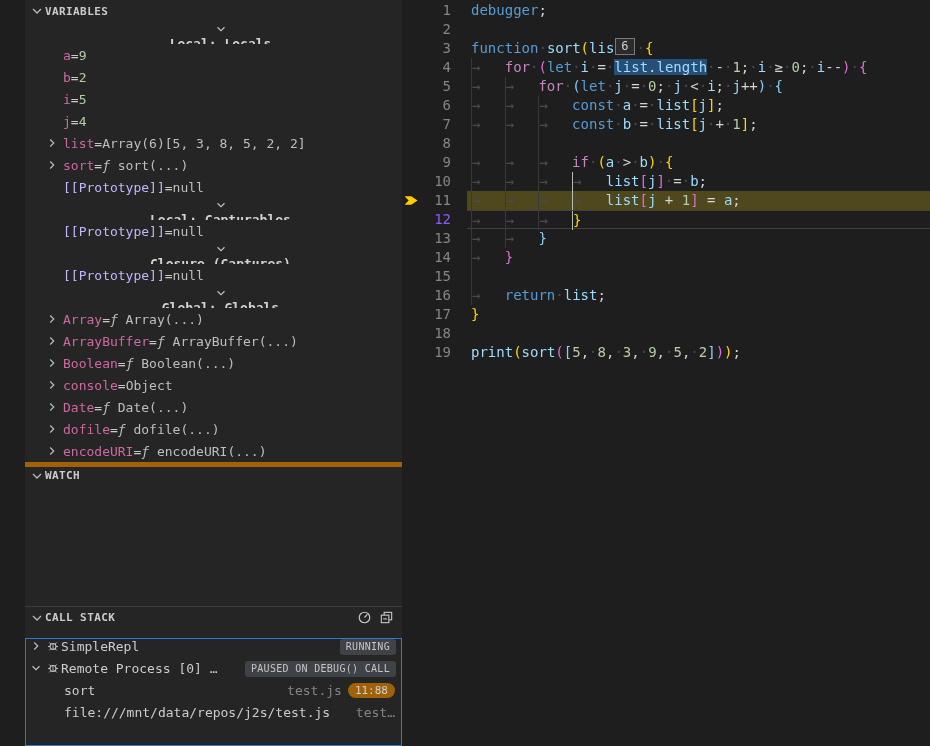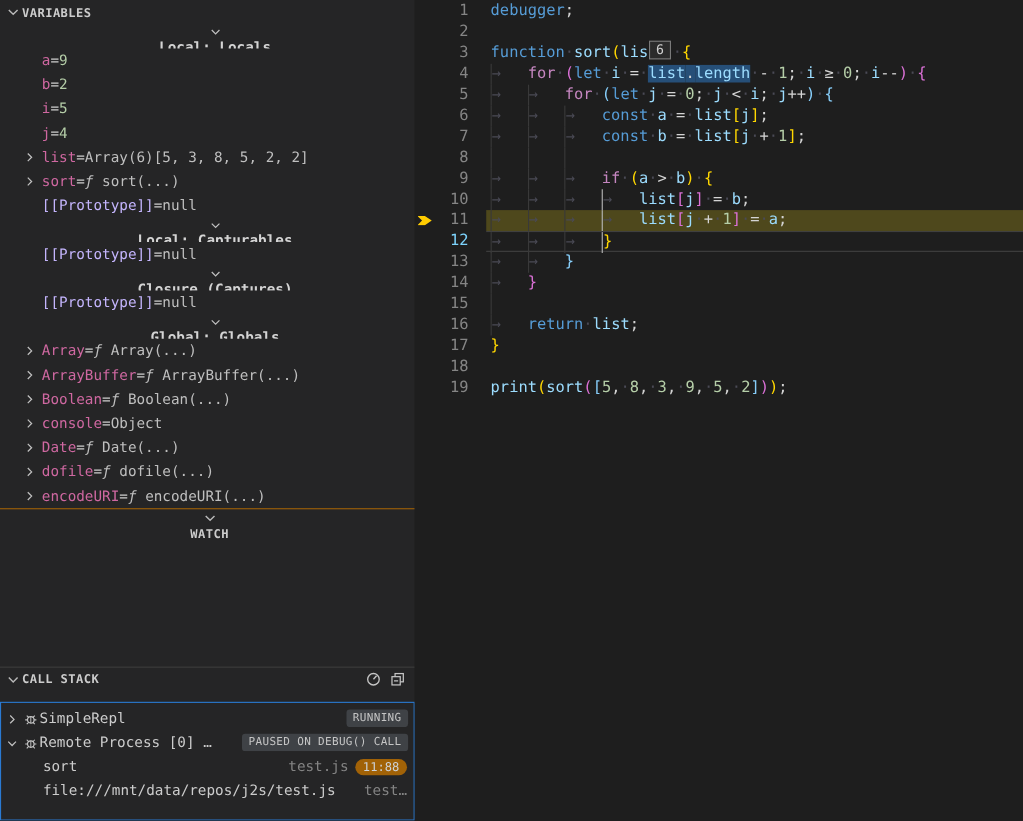--- a/index.html
+++ b/index.html
@@ -1,64 +1,64 @@
 <!DOCTYPE html>
 <html><head>
 <meta charset="utf-8">
 <style>
   * { margin:0; padding:0; box-sizing:border-box; }
   html,body { width:930px; height:746px; overflow:hidden; background:#1e1e1e;
               font-family:"DejaVu Sans Mono", monospace; }
   .app { display:flex; width:930px; height:746px; }
 
   
-  .sidebar { width:377px; height:746px; background:#252526; display:flex; flex-direction:column; flex:none; }
+  .sidebar { width:377px; height:746px; background:#252526; display:flex; flex-direction:column; flex:none;margin-left:25px; }
   .sec-title { height:22px; display:flex; align-items:center; padding-left:4px;
                color:#cccccc; font-weight:bold; font-size:11px; letter-spacing:.4px;
                font-family:"DejaVu Sans Mono", monospace; }
   .sec-title .chev { width:16px; height:16px; flex:none; display:flex; align-items:center; justify-content:center; }
   .row { height:22px; display:flex; align-items:center; font-size:13px; color:#cccccc; white-space:nowrap; overflow:hidden; }
   .var-head { padding-left:14px; font-weight:bold; color:#d4d4d4;flex-direction:column; }
   .var-head .chev { width:14px; flex:none; display:flex; align-items:center; }
   .var-item { padding-left:20px; }
   .var-item .chevbox { width:18px; flex:none; display:flex; align-items:center; }
   .vname { color:#cf68a1; }
   .vname.proto { color:#c4b5fd; }
   .veq { color:#c8c8c8; }
   .vval { color:#bfbfbf; }
   .vval.num { color:#b5cea8; }
   .fitalic { font-style:italic; }
   .watch-block { flex:1; min-height:0; }
-  .watch-block .sec-title { border-top:1px solid #a16207;flex-direction:column; }
+  .watch-block .sec-title { border-top:5px solid #a16207; }
 
   
   .cs-block { height:140px; flex:none; display:flex; flex-direction:column;gap:10px; }
   .cs-head { border-top:1px solid #3c3c3c; justify-content:flex-start; }
   .cs-head .spacer { flex:1; }
   .cs-actions { display:flex; gap:6px; margin-right:8px; }
   .cs-actions .icon { width:16px; height:16px; display:flex; align-items:center; justify-content:center; }
   .cs-list { flex:1; border:1px solid #2a7ad2; overflow:hidden; }
-  .cs-row { height:22px; display:flex; align-items:flex-end; font-size:13px; color:#cccccc; white-space:nowrap; overflow:hidden; }
+  .cs-row { height:22px; display:flex; align-items:flex-start; font-size:13px; color:#cccccc; white-space:nowrap; overflow:hidden; }
   .cs-row .chevbox { width:16px; margin-left:2px; flex:none; display:flex; align-items:center; justify-content:center; }
   .cs-row .bug { width:17px; flex:none; display:flex; align-items:center; justify-content:center; }
   .cs-label { overflow:hidden; text-overflow:ellipsis; }
   .cs-fill { flex:1; min-width:6px; }
   .badge { background:#3f4246; color:#c5c5c5; font-size:10px; line-height:14px;
            padding:1px 6px; border-radius:3px; margin-right:5px; flex:none; letter-spacing:.3px; }
   .frame { padding-left:38px; }
   .src { color:#848484; font-size:13px; margin-right:6px; flex:none; }
   .pill { background:#a16207; color:#cdd2d8; font-size:11px; line-height:15px;
           padding:0 7px; border-radius:9px; margin-right:6px; flex:none; }
 
   
   .editor { flex:1; background:#1e1e1e; padding-top:1px; font-size:14px; line-height:19px; position:relative; overflow:hidden; }
   .line { display:flex; height:19px; }
   .glyph { width:18px; flex:none; display:flex; align-items:center; justify-content:center; }
   .lnum { width:31px; flex:none; text-align:right; color:#858585; font-size:14px; }
-  .lnum.bright { color:#7dd3fc; }
+  .lnum.bright { color:#8b5cf6; }
   .lnum.dim { color:#545454; }
   .gspace { width:16px; flex:none; }
   .lcontent { flex:1; white-space:pre; padding-left:4px; }
   .line.exec .lcontent { background:#4e481c; }
   .line.cursor .lcontent { border-top:1px solid #404040; border-bottom:1px solid #404040; }
   .exec-arrow { width:13px; height:13px; background:#ffcc00;
                 clip-path:polygon(0% 18%, 52% 18%, 100% 50%, 52% 82%, 0% 82%, 32% 50%); }
 
   .tk-kw  { color:#569cd6; }
   .tk-ctl { color:#c586c0; }

